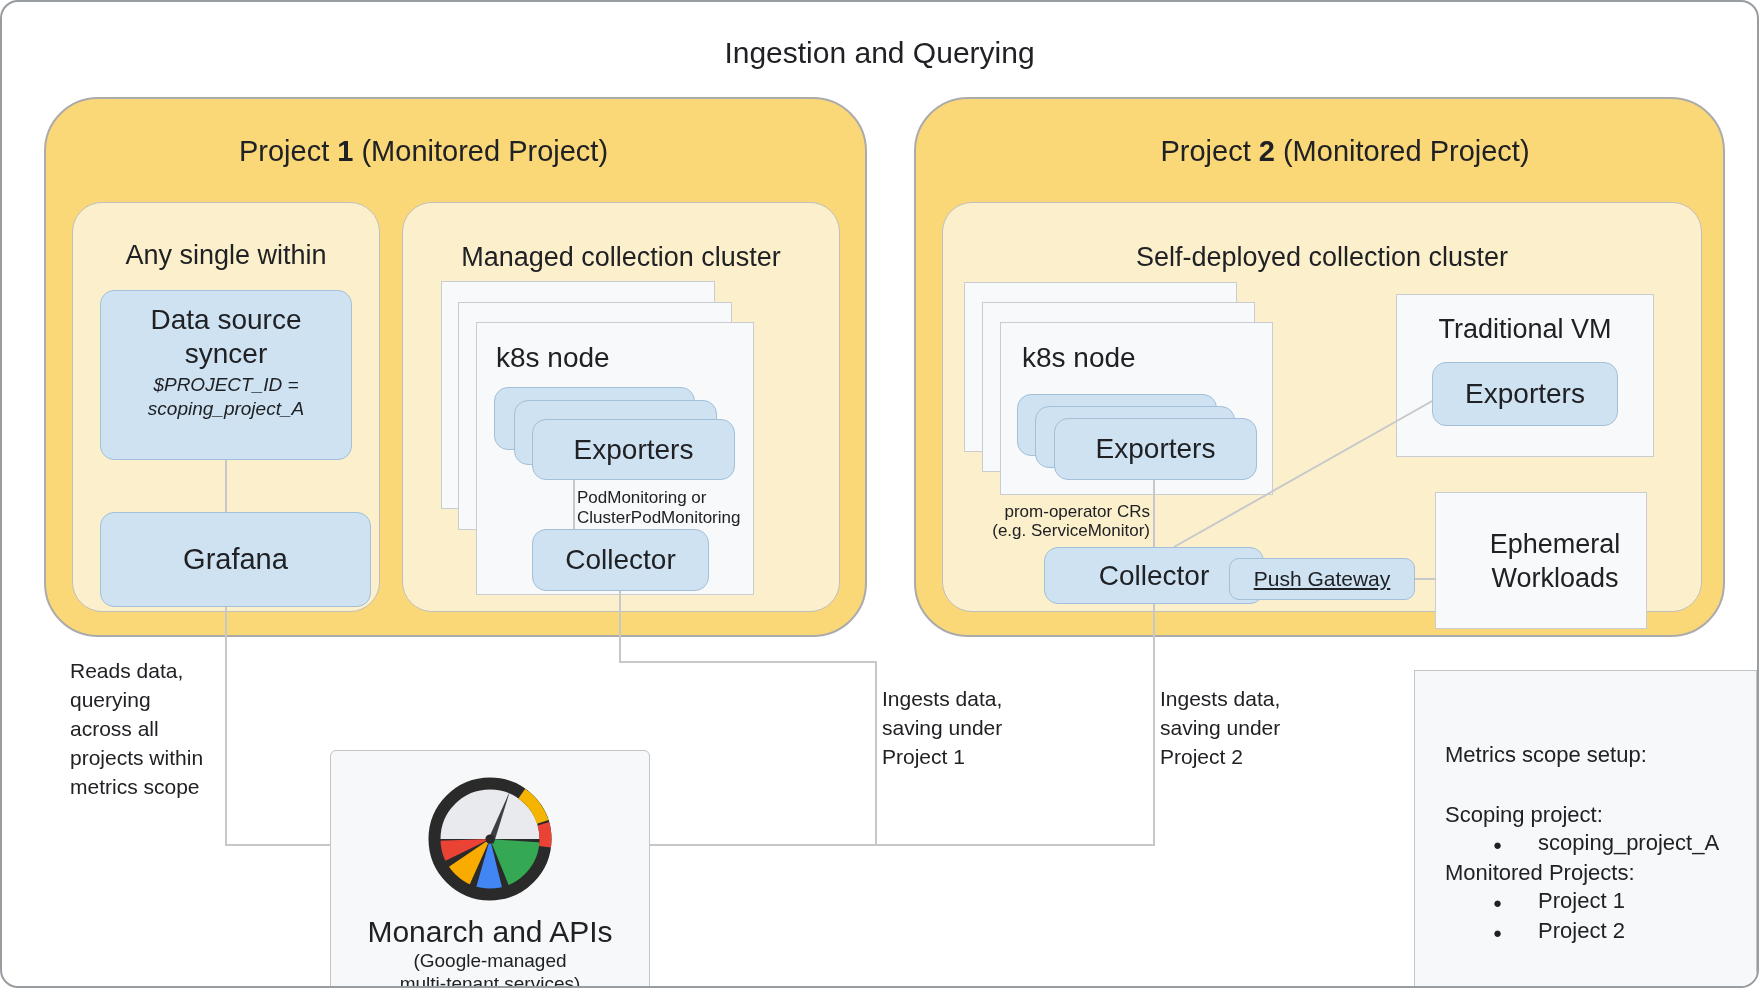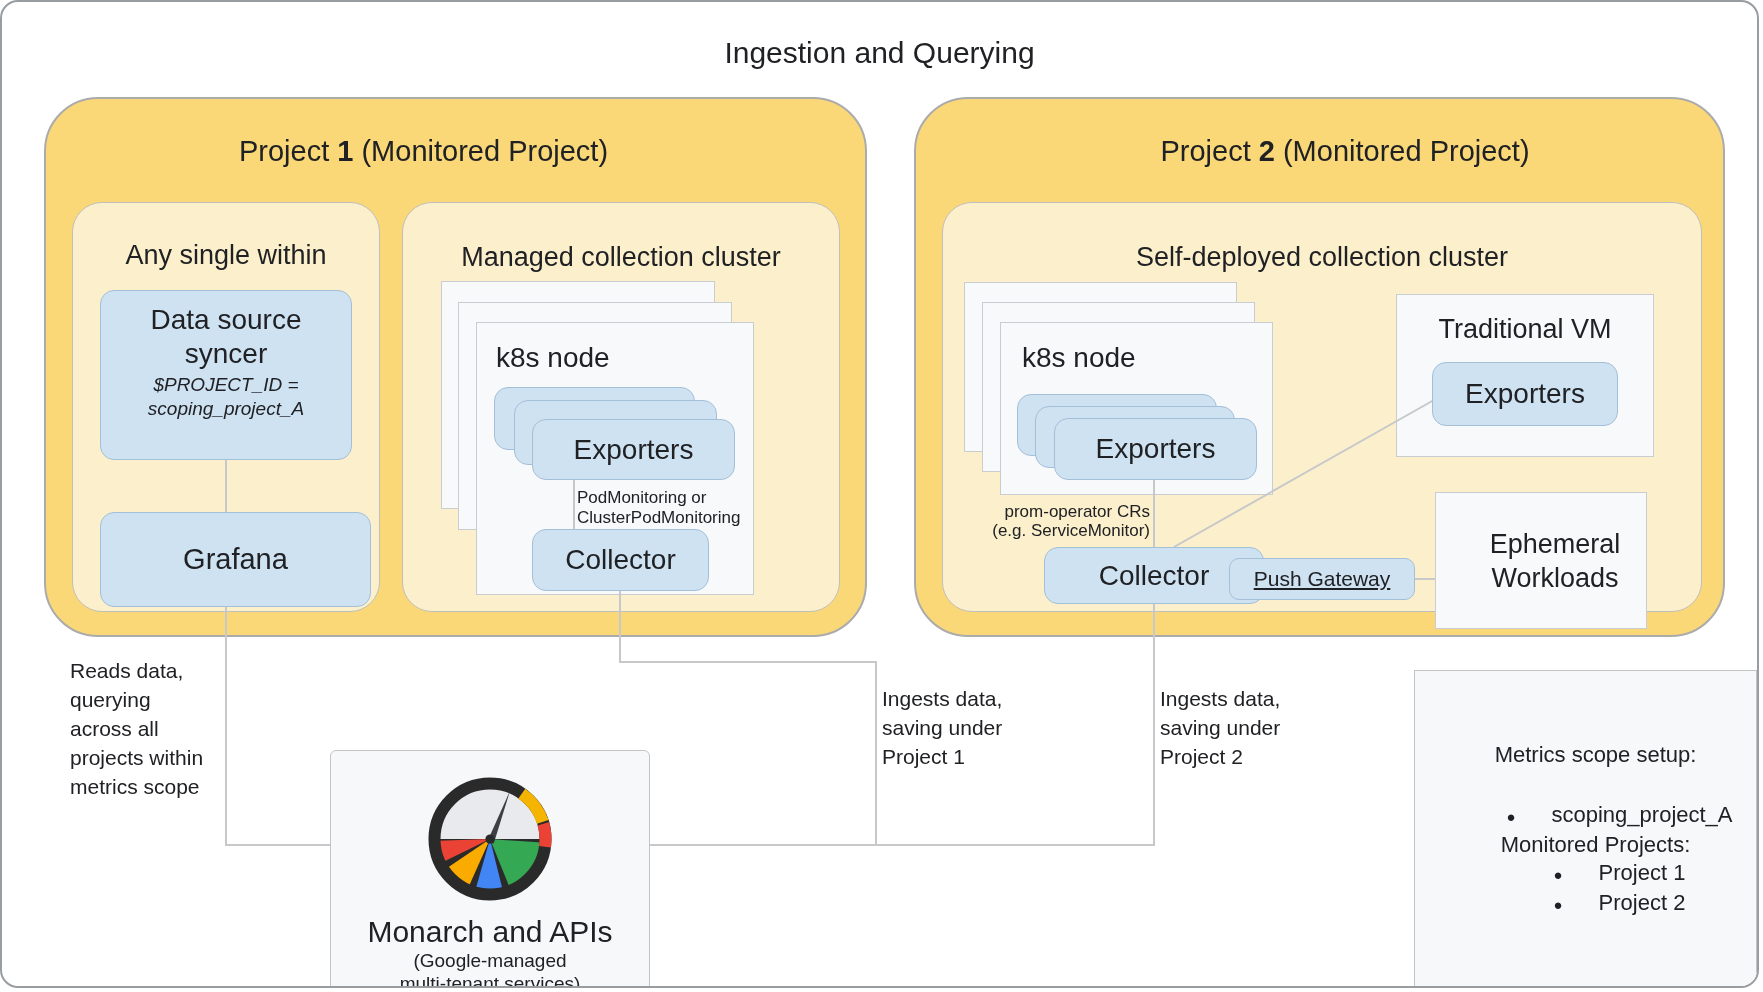--- a/index.html
+++ b/index.html
@@ -3,21 +3,21 @@
 <meta charset="utf-8">
 <style>
   html,body{margin:0;padding:0;background:#ffffff;}
   body{width:1763px;height:992px;overflow:hidden;font-family:"Liberation Sans",sans-serif;color:var(--text,#202124);}
   #canvas{position:relative;width:1759px;height:988px;background:#fff;border:2px solid #989da2;border-radius:18px;overflow:hidden;box-sizing:border-box;}
   .abs{position:absolute;box-sizing:border-box;}
   .gold{background:var(--gold,#FAD878);border:2px solid #ABABAB;border-radius:54px;z-index:1;}
   .cream{background:var(--cream,#FCF0CC);border:1.5px solid #BFBFBF;border-radius:30px;z-index:1;}
   .card{background:var(--card,#F8F9FB);border:1.5px solid #C9CDD2;z-index:2;}
   .blue{background:var(--blue,#CEE2F2);border:1.5px solid #A4BFD8;border-radius:14px;z-index:4;display:flex;align-items:center;justify-content:center;}
-  .panel{background:var(--panel,#F7F8FA);border:1.5px solid #C2C4C6;z-index:4;text-align:center;}
+  .panel{background:var(--panel,#F7F8FA);border:1.5px solid #C2C4C6;z-index:4;}
   .proj-label{z-index:2;text-align:center;font-size:29px;}
   .proj-label b{font-weight:700;}
   .cluster-label{z-index:2;text-align:center;font-size:27px;}
   .box-text{font-size:28px;}
   .small-note{font-size:17px;line-height:20px;z-index:4;}
   .side-note{font-size:21px;line-height:29px;z-index:5;}
   #connectors{position:absolute;left:0;top:0;z-index:3;}
   .k8s-label{z-index:2;font-size:28px;}
   #monarch-title{font-size:30px;margin-top:2px;}
   .monarch-sub{font-size:19px;line-height:23px;}
@@ -148,19 +148,20 @@
       <circle cx="80" cy="80" r="5" fill="#2A2A2A"></circle>
     </svg>
     <div id="monarch-title">Monarch and APIs</div>
     <div class="monarch-sub">(Google-managed</div>
     <div class="monarch-sub">multi-tenant services)</div>
   </div>
 
   <div id="metrics-panel" class="abs panel" style="left:1412px;top:668px;width:343px;height:317px;">
     <div>Metrics scope setup:</div>
     <div class="m-gap"></div>
+    <div>Scoping project:</div>
     <div class="m-bullet"><span class="dot">●</span><span>scoping_project_A</span></div>
     <div>Monitored Projects:</div>
     <div class="m-bullet"><span class="dot">●</span><span>Project 1</span></div>
     <div class="m-bullet"><span class="dot">●</span><span>Project 2</span></div>
   </div>
 
 </div>
 
 </body></html>

